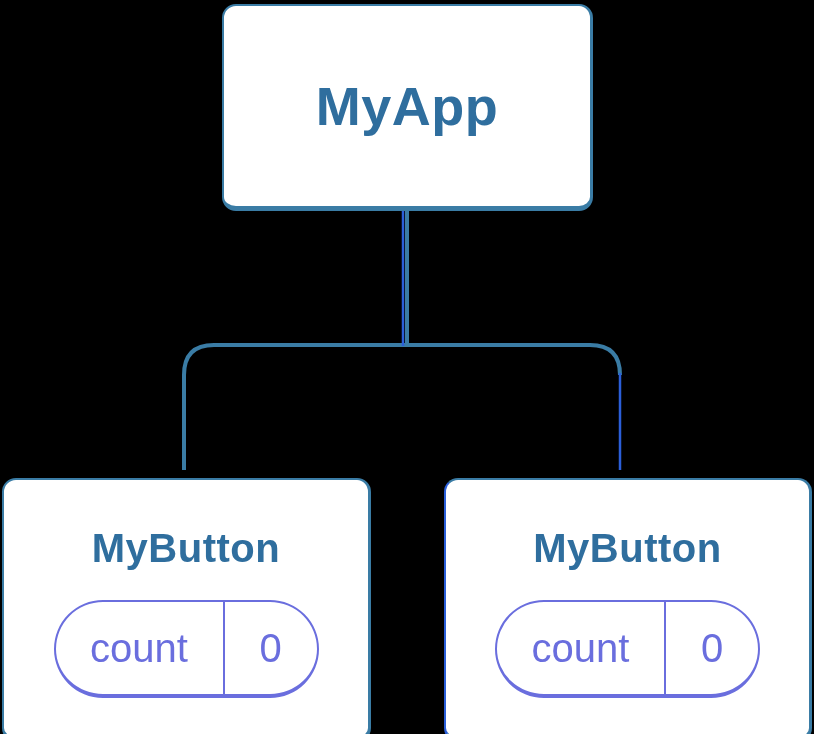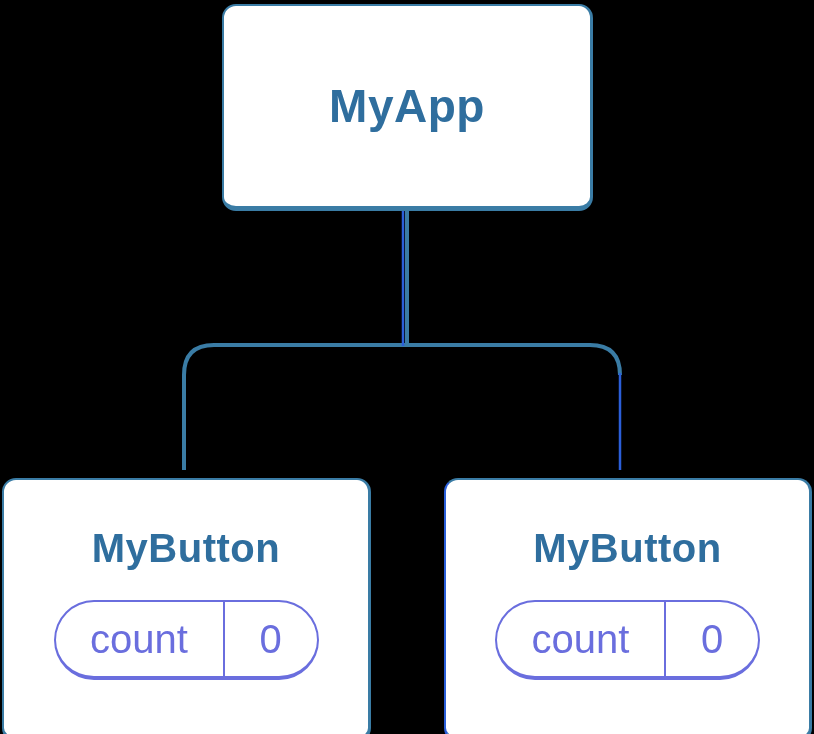--- a/index.html
+++ b/index.html
@@ -44,27 +44,27 @@
   }
   .card.child.left{left:2px;}
   .card.child.right{left:444px;width:368px;border-left-color:var(--connector-bright);}
 
   .title{
     color:var(--title-text);
     font-weight:600;
     letter-spacing:0.5px;
     line-height:52px;
   }
-  .card.root .title{font-size:46px;}
+  .card.root .title{font-size:54px;}
   .card.child .title{font-size:40px;}
 
   .state-pill{
     margin-top:26px;
     width:265px;
-    height:80px;
+    height:98px;
     border:2px solid var(--state-accent);
     border-bottom-width:4px;
     border-radius:60px;
     display:flex;
     flex-direction:row;
     align-items:stretch;
     overflow:hidden;
   }
   .state-key{
     flex:1 1 auto;

